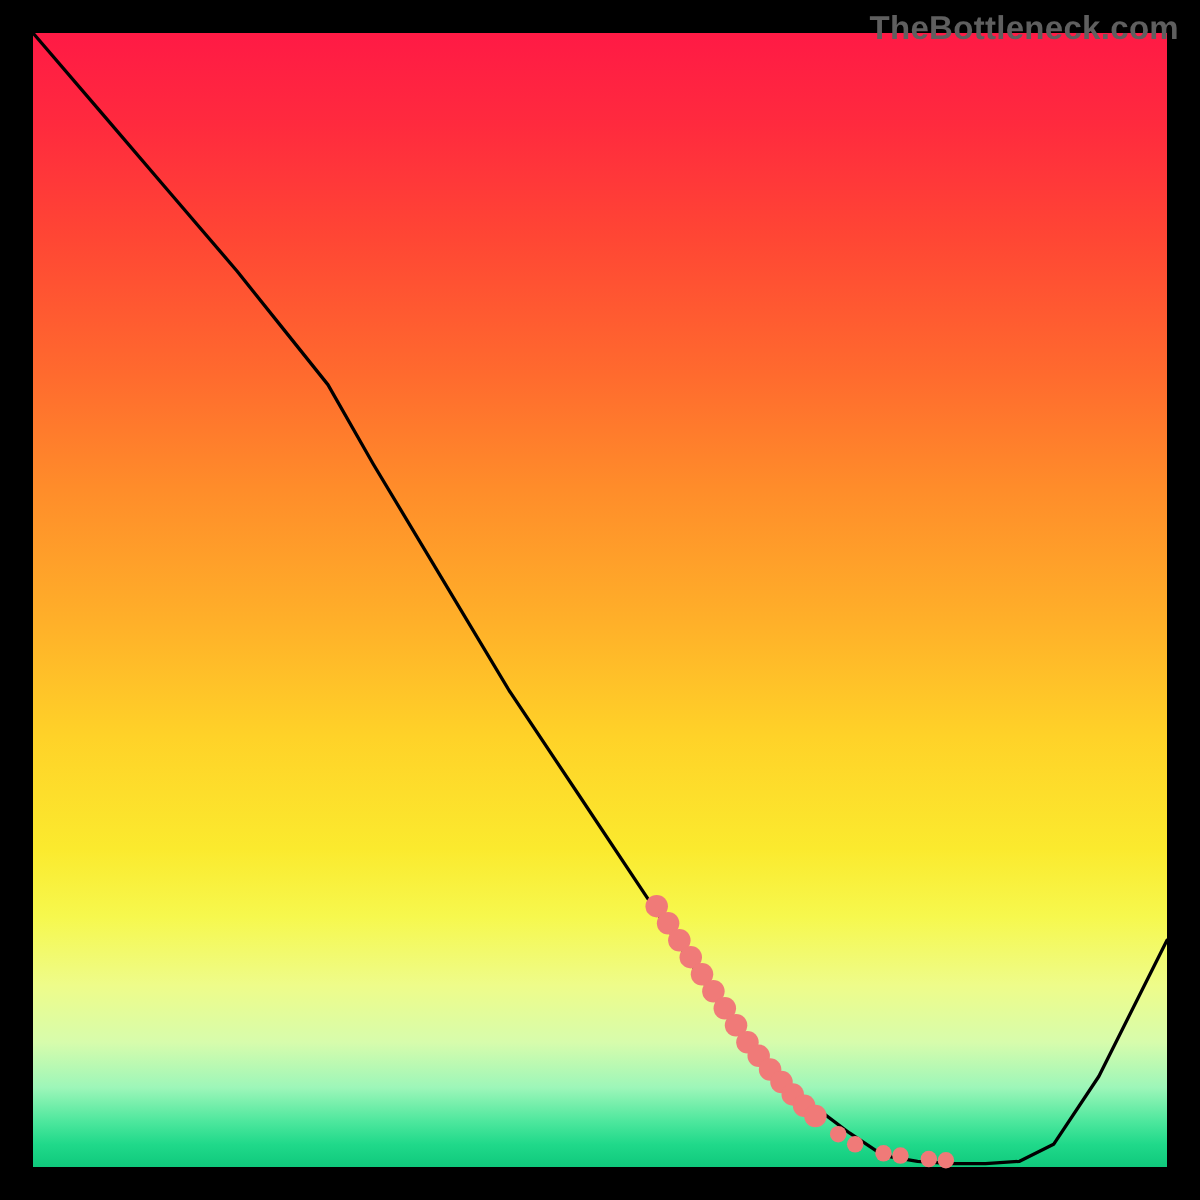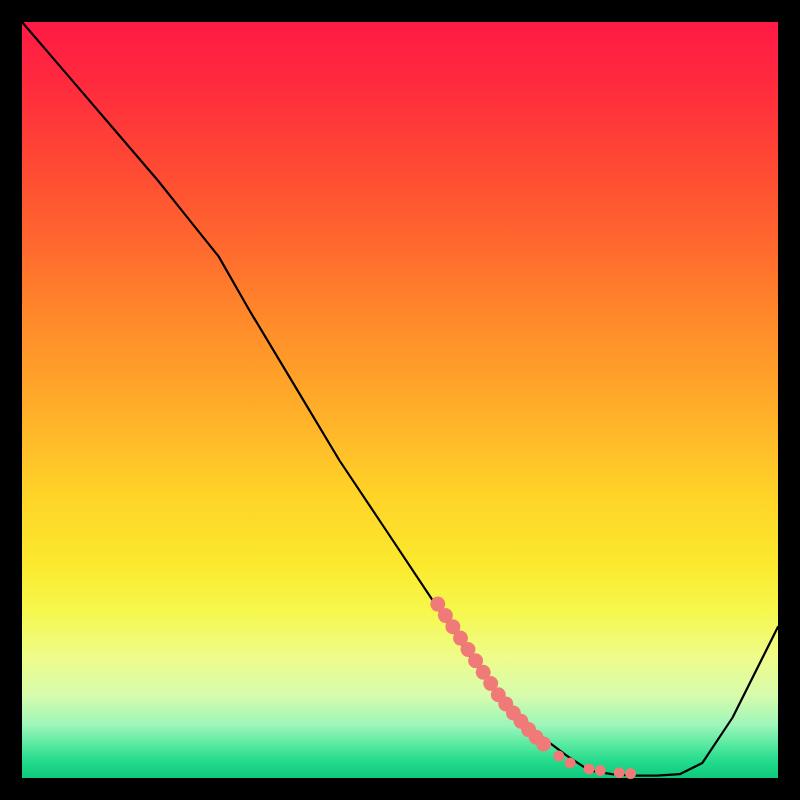--- a/index.html
+++ b/index.html
@@ -50,20 +50,21 @@
     position: absolute;
     left: 0; top: 0;
     width: 100%; height: 100%;
     overflow: visible;
   }
 </style>
 </head>
 <body>
 
 <div class="frame">
+  <div class="watermark">TheBottleneck.com</div>
 
   <div class="plot">
     <svg class="curve" viewBox="0 0 756 756" preserveAspectRatio="none">
       <path id="curve-path" fill="none" stroke="#000" stroke-width="2.2" stroke-linejoin="round" stroke-linecap="round" d="M0.0 0.0 L45.4 52.9 L90.7 105.8 L136.1 158.8 L166.3 196.6 L196.6 234.4 L226.8 287.3 L272.2 362.9 L317.5 438.5 L362.9 506.5 L408.2 574.6 L453.6 642.6 L483.8 680.4 L514.1 710.6 L544.3 733.3 L567.0 748.4 L589.7 752.2 L612.4 753.7 L635.0 753.7 L657.7 752.2 L680.4 740.9 L710.6 695.5 L756.0 604.8"></path>
       <g id="dots">
           <circle cx="415.8" cy="582.1" r="7.5" fill="#f07a78"></circle>
           <circle cx="423.4" cy="593.5" r="7.5" fill="#f07a78"></circle>
           <circle cx="430.9" cy="604.8" r="7.5" fill="#f07a78"></circle>
           <circle cx="438.5" cy="616.1" r="7.5" fill="#f07a78"></circle>
           <circle cx="446.0" cy="627.5" r="7.5" fill="#f07a78"></circle>

